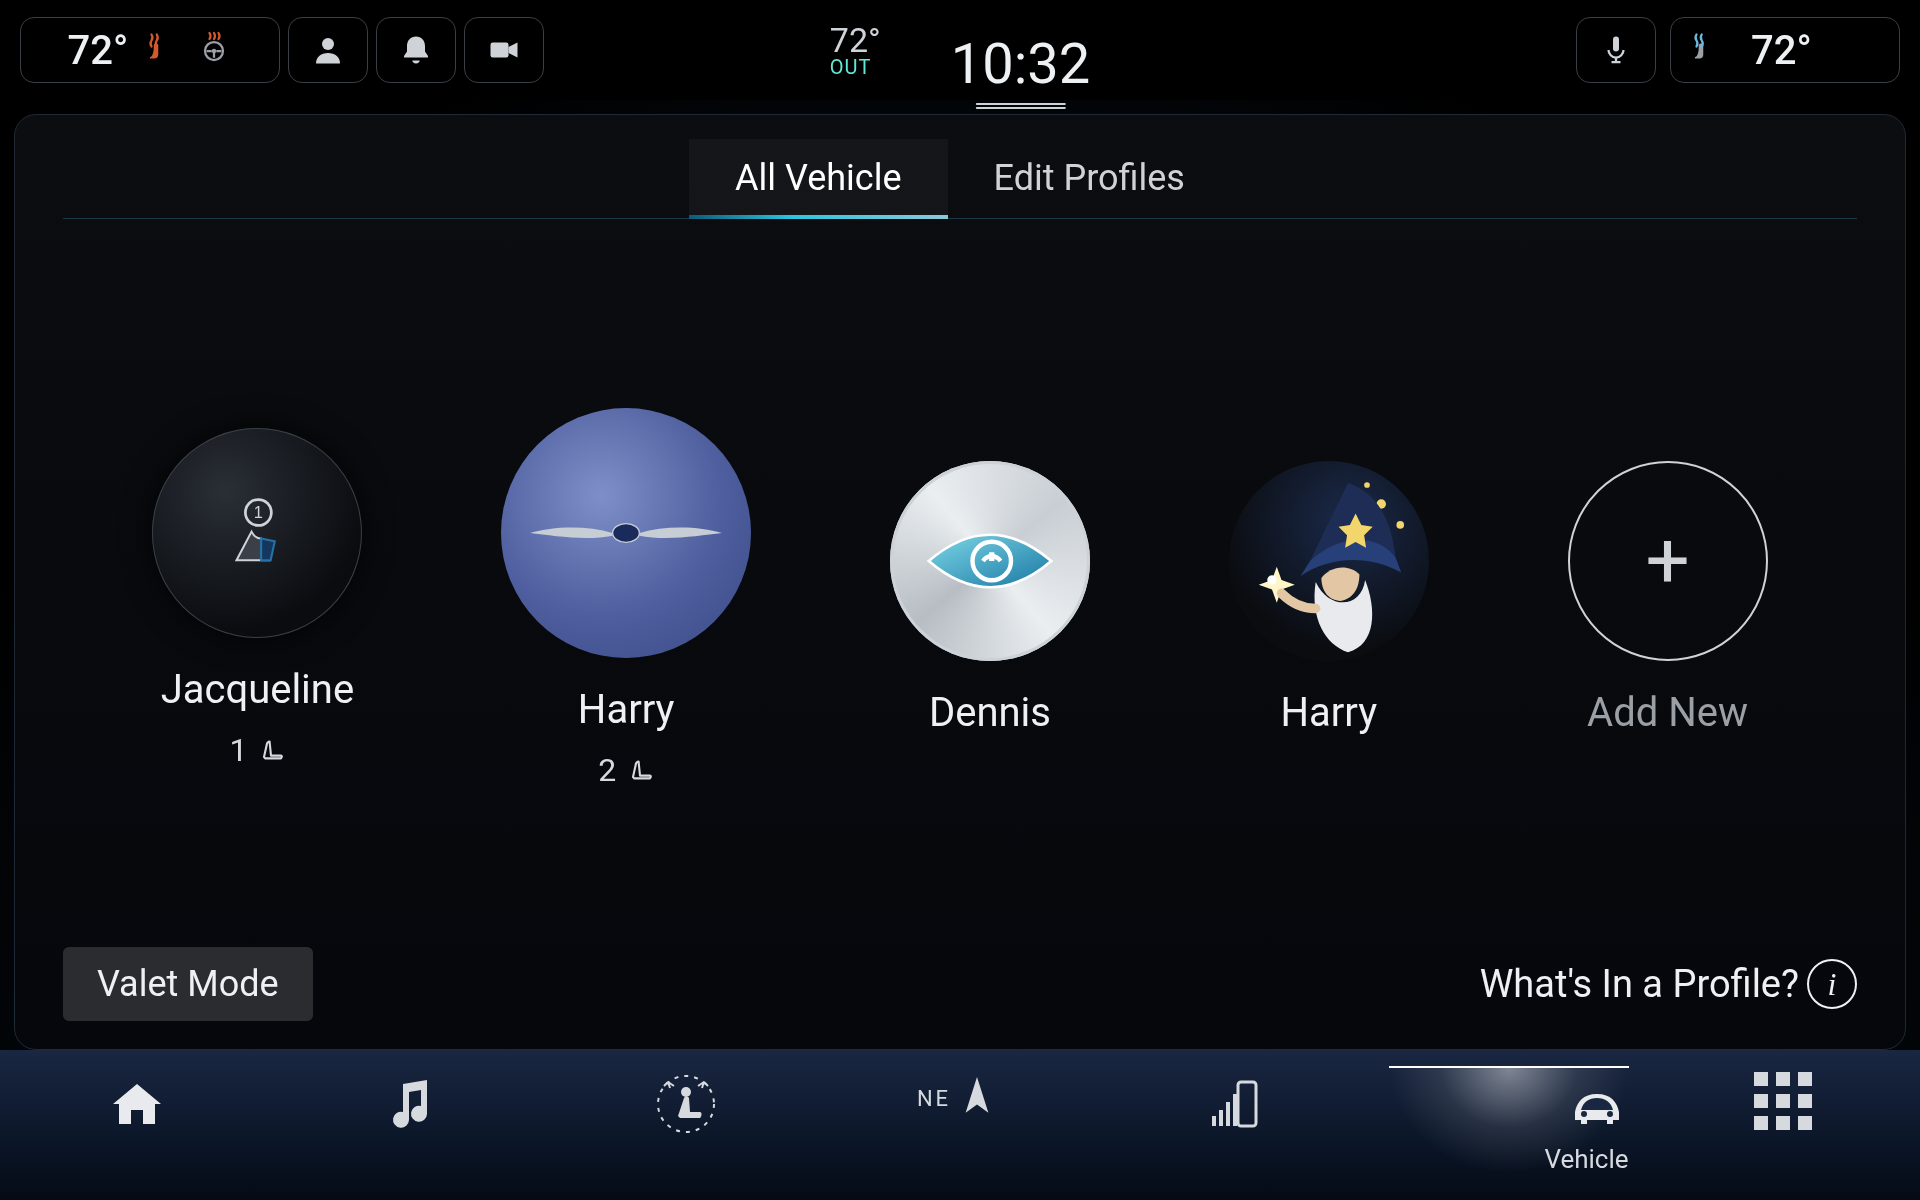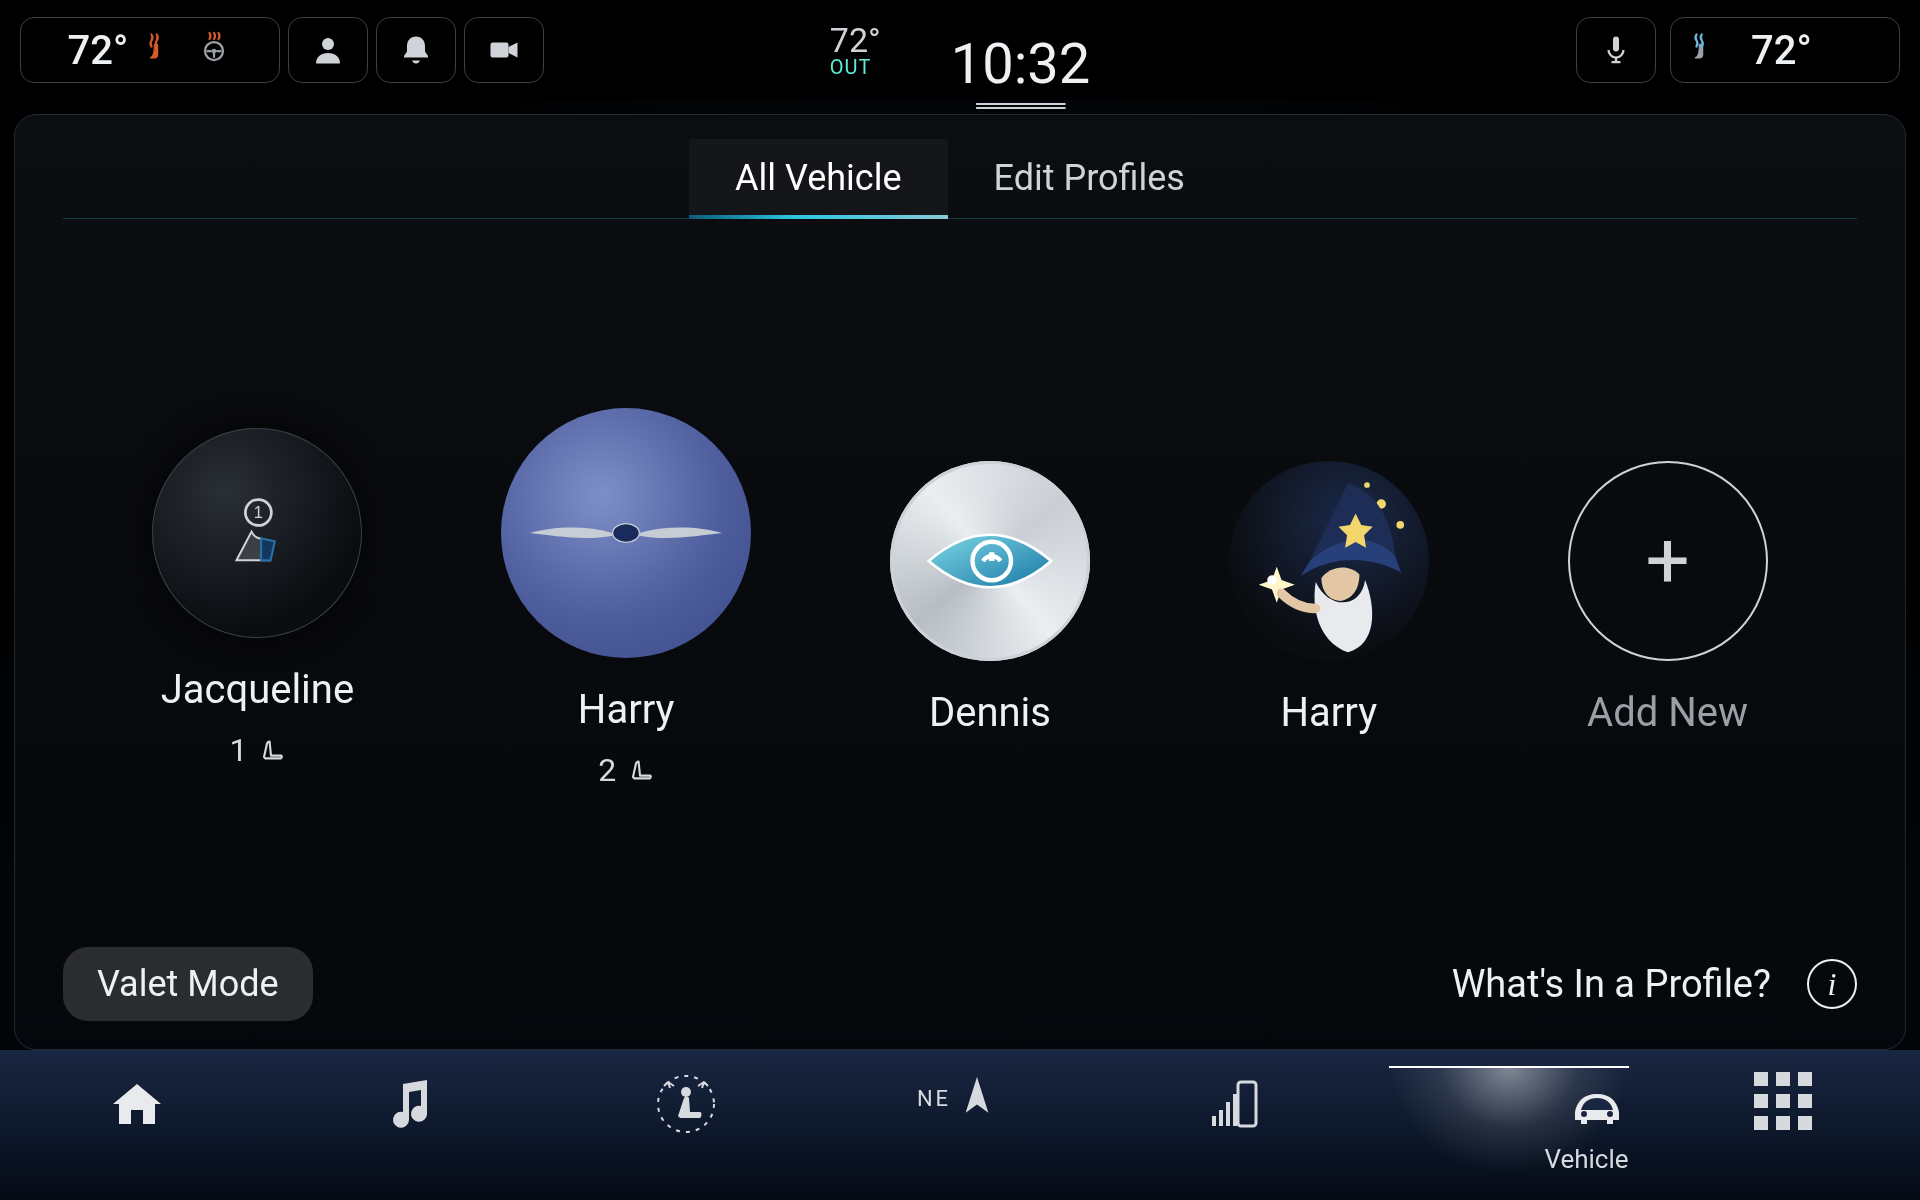--- a/index.html
+++ b/index.html
@@ -154,27 +154,27 @@
   .plus { font-size:78px; line-height:1; }
 
   .footer-row {
     display:flex;
     align-items:center;
     justify-content:space-between;
     padding-bottom:4px;
   }
   .valet-btn {
     background:#2a2c30;
-    border-radius:25px;
+    border-radius:6px;
     padding:16px 34px;
     font-size:36px;
     color:#eef1f4;
   }
   .info-link {
-    display:flex; align-items:center; gap:36px;
+    display:flex; align-items:center; gap:8px;
     font-size:38px;
     color:#eef1f4;
     font-weight:400;
   }
   .info-circle {
     width:50px; height:50px; border:2px solid #eef1f4; border-radius:50%;
     display:flex; align-items:center; justify-content:center;
     font-style:italic; font-family: Georgia, serif; font-size:32px;
   }
 

